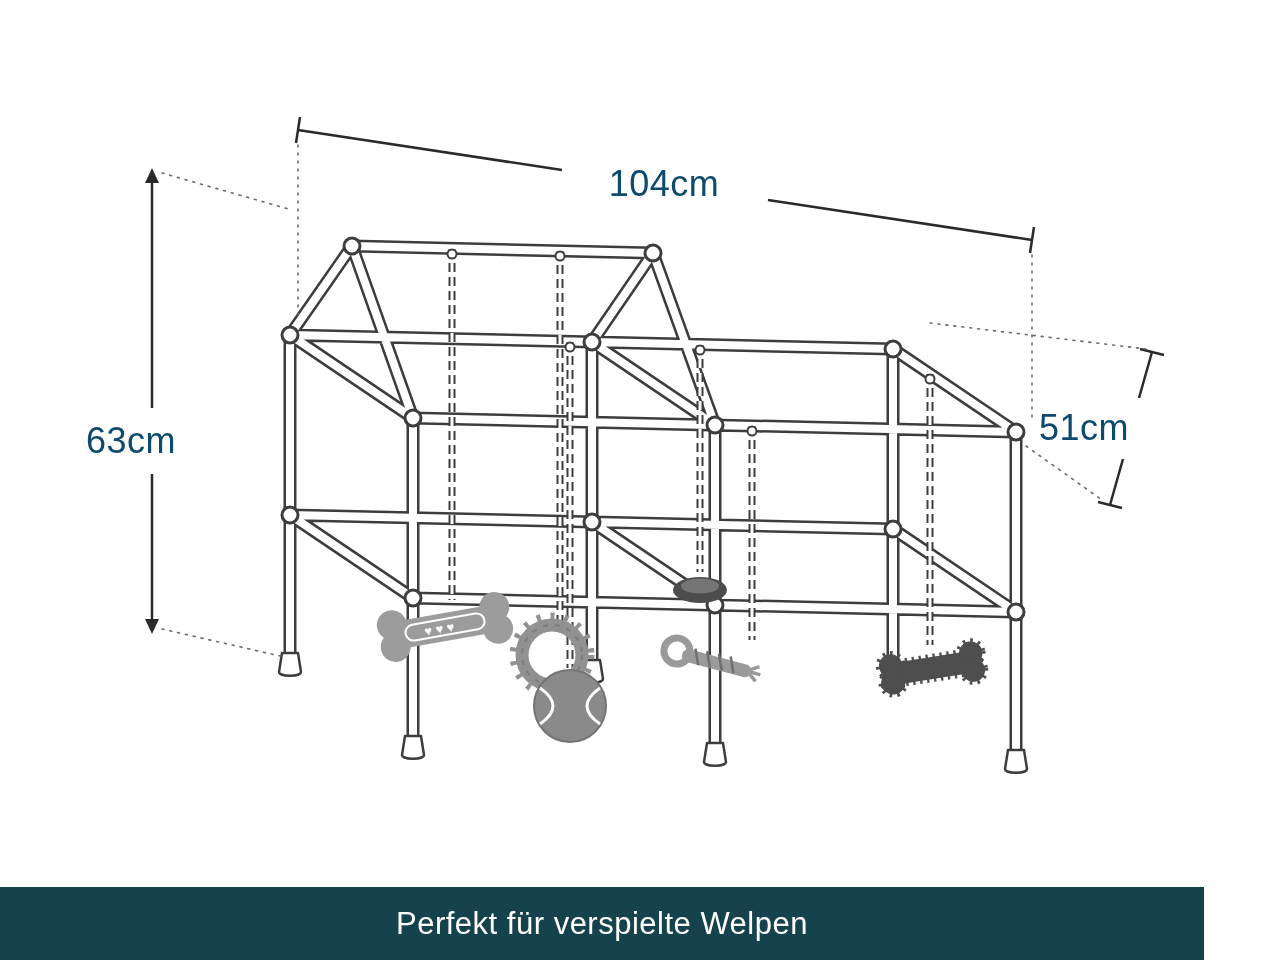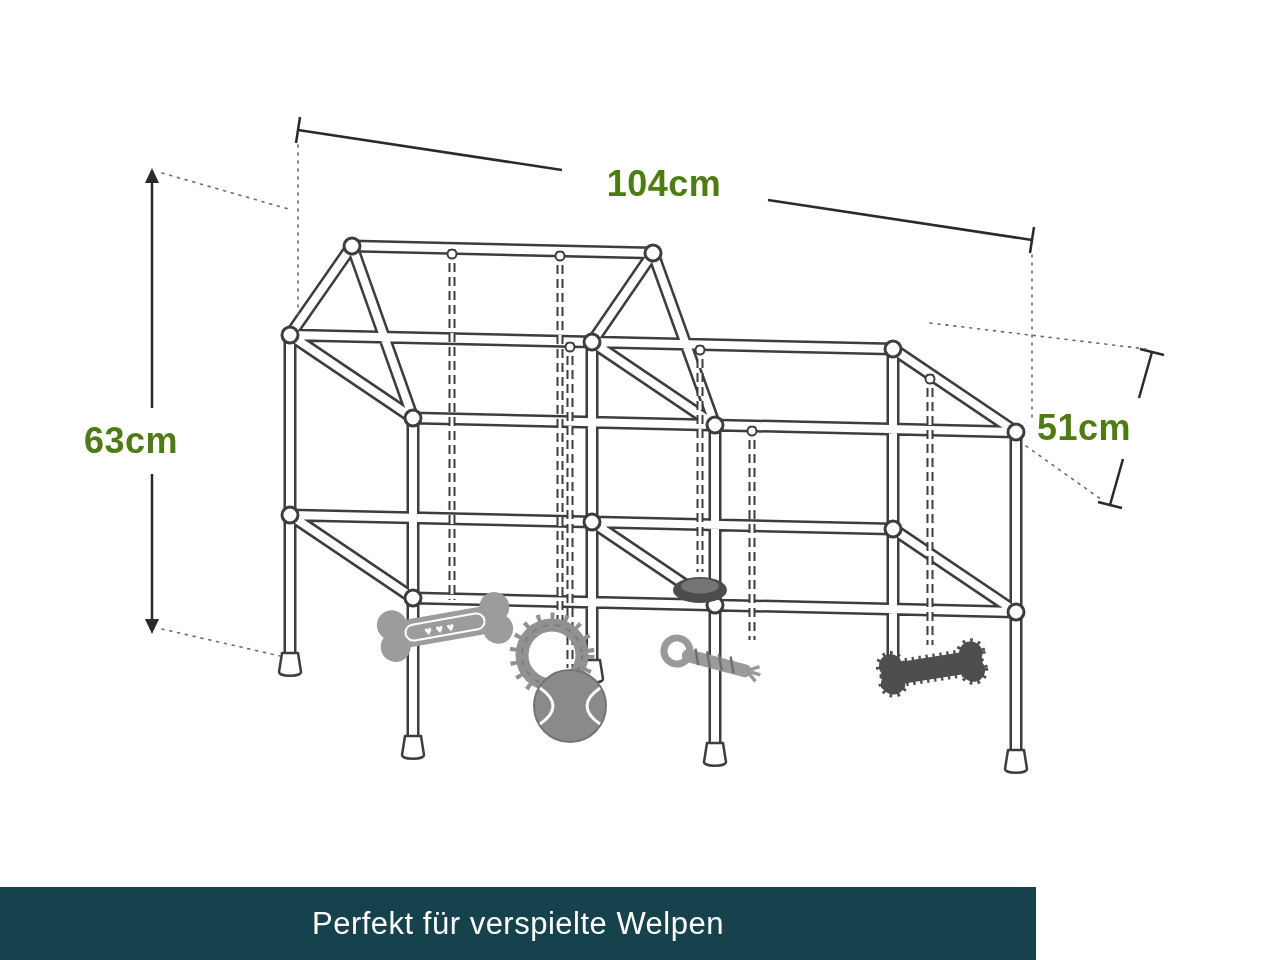--- a/index.html
+++ b/index.html
@@ -17,26 +17,26 @@
   .chain-o{fill:none;stroke:#3d3d3d;stroke-width:7;stroke-dasharray:9 5;}
   .chain-i{fill:none;stroke:#ffffff;stroke-width:3;stroke-dasharray:9 5;}
   .hook{fill:#ffffff;stroke:#3d3d3d;stroke-width:2;}
 
   
   .dimline{stroke:#2a2a2a;stroke-width:2.5;fill:none;}
   .dimtick{stroke:#2a2a2a;stroke-width:2.5;}
   .dimarrow{fill:#2a2a2a;}
   .ext{stroke:#6b6b6b;stroke-width:1.6;fill:none;stroke-dasharray:2 6;stroke-linecap:round;}
 
-  .dim{position:absolute;transform:translate(-50%,-50%);font-size:36px;font-weight:700;color:#4d7c0f;letter-spacing:.5px;white-space:nowrap;}
+  .dim{position:absolute;transform:translate(-50%,-50%);font-size:36px;font-weight:400;color:#0c4a6e;letter-spacing:.5px;white-space:nowrap;}
   .dim-104{left:664px;top:184px;}
   .dim-63{left:131px;top:441px;text-align:right;}
   .dim-51{left:1084px;top:428px;}
 
-  .banner{position:absolute;left:0;bottom:0;width:1036px;height:73px;background:#16424d;display:flex;align-items:center;justify-content:center;margin-top:12px;}
+  .banner{position:absolute;left:0;bottom:0;width:1204px;height:73px;background:#16424d;display:flex;align-items:center;justify-content:center;margin-top:12px;}
   .banner span{color:#ffffff;font-size:31px;font-weight:500;letter-spacing:.5px;}
 </style>
 </head>
 <body>
 
 <div class="stage">
 
   <svg width="1280" height="887" viewBox="0 0 1280 887">
 
     <g>

